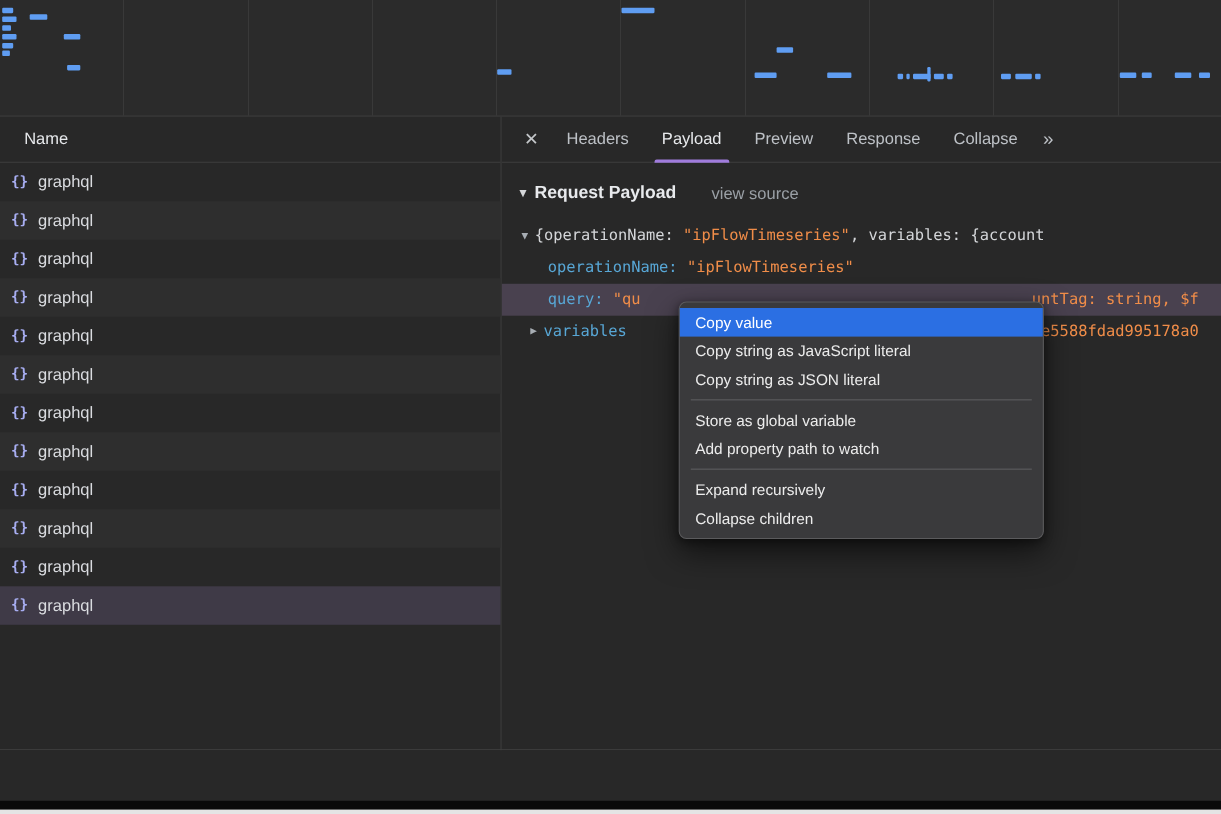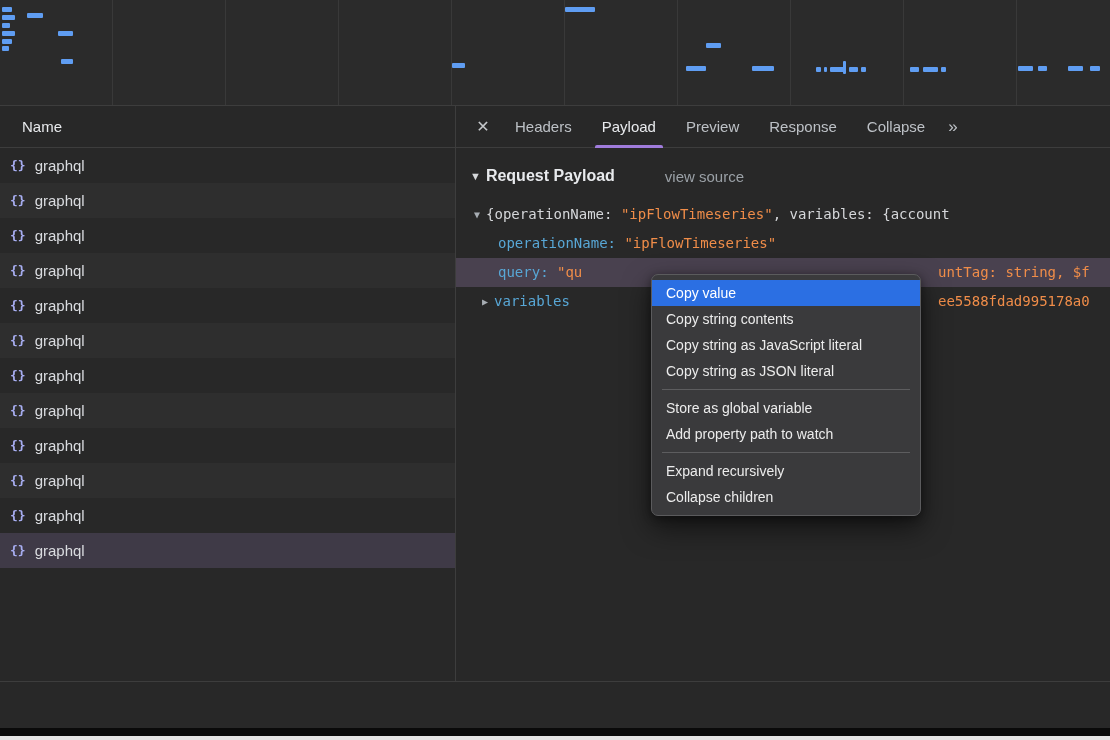--- a/index.html
+++ b/index.html
@@ -45,32 +45,32 @@
     color:#bdc1c6;font-size:15px;cursor:pointer;}
   .tab.active{color:#e8eaed;text-align:right;}
   .tab.active::after{content:"";position:absolute;left:8px;right:8px;bottom:0;height:3px;
     background:var(--accent_tab,#a07cdc);border-radius:2px 2px 0 0;}
   .overflow-btn{margin-left:8px;color:#bdc1c6;font-size:17px;cursor:pointer;}
   
   .payload-content{position:relative;padding-top:12px;}
   .payload-header{display:flex;align-items:center;height:32px;margin:0 0 8px 14px;}
   .disclosure{color:#d6d8da;font-size:11px;margin-right:5px;}
   .section-title{color:#e8eaed;font-weight:bold;font-size:16px;}
-  .view-source{color:#9aa0a6;font-size:15px;margin-left:50px;cursor:pointer;}
+  .view-source{color:#9aa0a6;font-size:15px;margin-left:32px;cursor:pointer;}
   .tree{font-family:"DejaVu Sans Mono",monospace;font-size:14px;}
   .tree-line{height:29px;line-height:29px;white-space:nowrap;overflow:hidden;position:relative;box-sizing:border-box;}
   .tree-line.selected{background:var(--tree_sel,#49414f);}
   .c-plain{color:var(--plain,#d5d7da);}
   .c-key{color:var(--key,#58a7d6);}
   .c-string{color:var(--string,#f08d49);}
   .c-tri{color:#a7adb3;font-size:10px;vertical-align:1px;}
   .right-frag{position:absolute;left:482px;top:0;}
   
   .context-menu{
-    position:absolute;left:651px;top:274px;width:270px;box-sizing:border-box;z-index:10;
+    position:absolute;left:617px;top:274px;width:332px;box-sizing:border-box;z-index:10;
     background:var(--menu_bg,#3a3a3c);border:1px solid #5b5b5d;border-radius:7px;
     padding:5px 0;box-shadow:0 12px 28px rgba(0,0,0,.55),0 2px 8px rgba(0,0,0,.4);
   }
   .menu-item{height:26px;line-height:26px;padding:0 14px;color:#ececec;font-size:14px;cursor:pointer;}
   .menu-item.hl{background:var(--sel_blue,#2b6fe3);color:#ffffff;}
   .menu-sep{height:1px;background:#5d5d5f;margin:5px 10px;}
   
   .h-divider{position:absolute;left:0;top:681px;width:1110px;height:1px;background:var(--border,#3d3d3d);}
   .footer{position:absolute;left:0;top:682px;width:1110px;height:46px;background:var(--bg,#282828);}
   .bottom-black{position:absolute;left:0;top:728px;width:1110px;height:8px;background:#0a0a0a;}
@@ -195,21 +195,20 @@
     </div>
   </div>
 
   <div class="h-divider"></div>
   <div class="footer"></div>
   <div class="bottom-black"></div>
   <div class="bottom-light"></div>
 
   <div class="context-menu">
       <div class="menu-item hl">Copy value</div>
-      <div class="menu-item">Copy string contents</div>
       <div class="menu-item">Copy string as JavaScript literal</div>
       <div class="menu-item">Copy string as JSON literal</div>
       <div class="menu-sep"></div>
       <div class="menu-item">Store as global variable</div>
       <div class="menu-item">Add property path to watch</div>
       <div class="menu-sep"></div>
       <div class="menu-item">Expand recursively</div>
       <div class="menu-item">Collapse children</div>
     </div>
 

